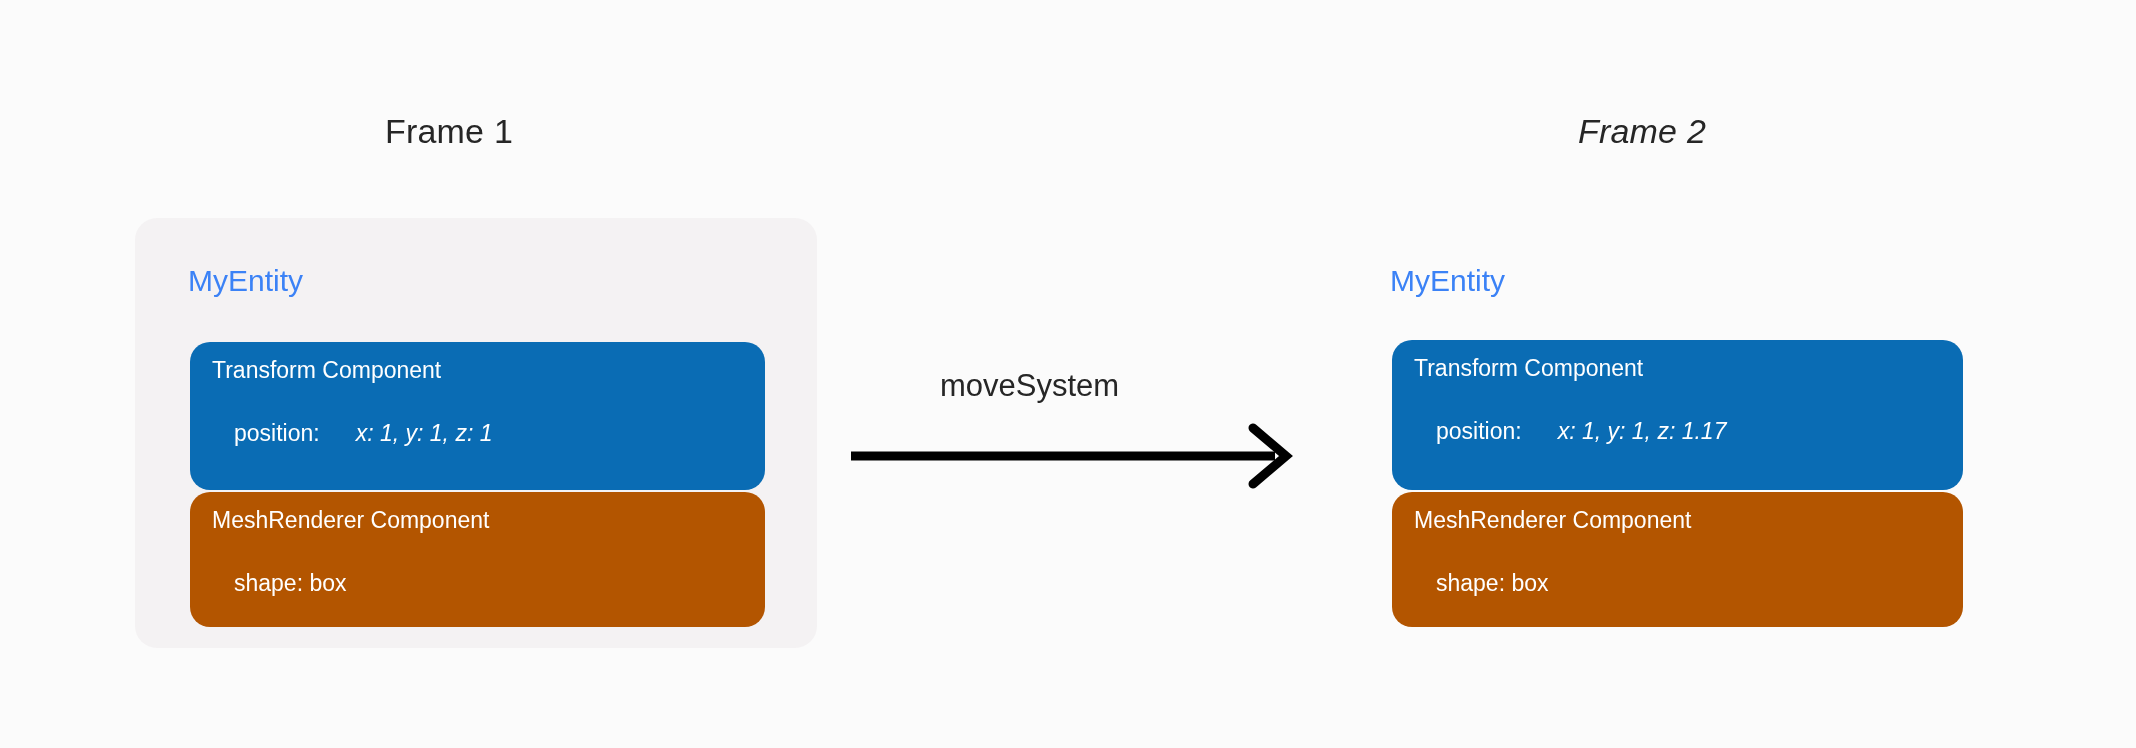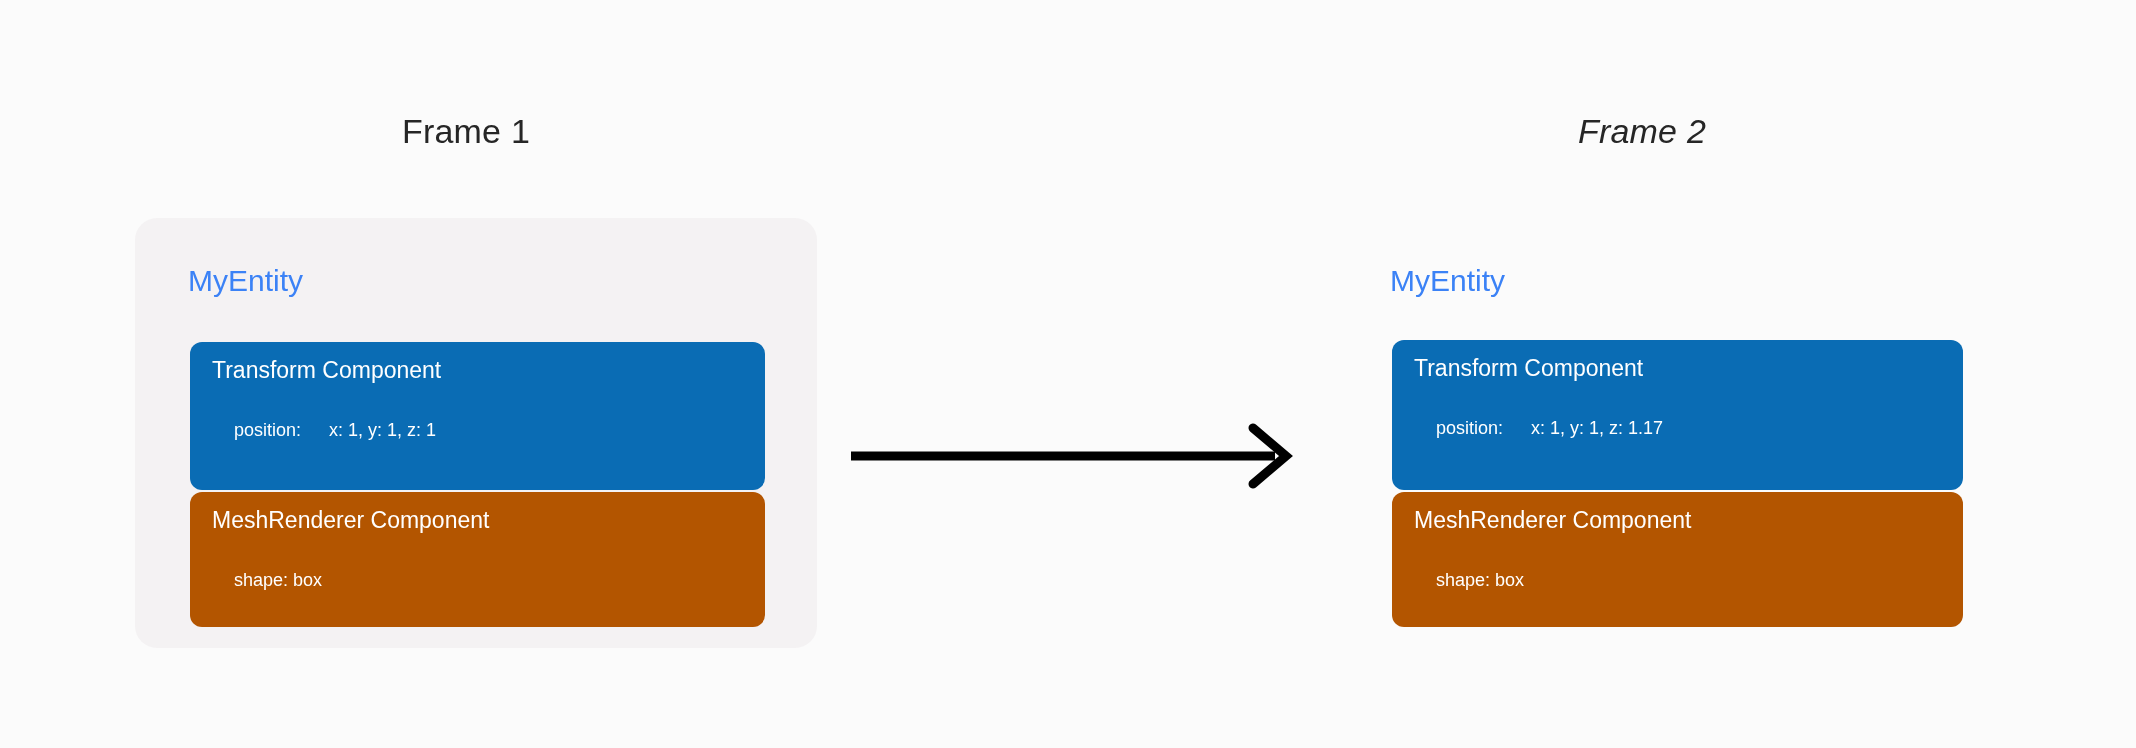--- a/index.html
+++ b/index.html
@@ -23,21 +23,21 @@
 
   
   .frame-caption {
     position: absolute;
     font-size: 34px;
     font-weight: 400;
     color: #262626;
     letter-spacing: 0.2px;
     white-space: nowrap;
   }
-  #caption-frame-1 { left: 402px; top: 112px; text-align: right; }
+  #caption-frame-1 { left: 385px; top: 112px; text-align: right; }
   #caption-frame-2 { left: 1578px; top: 112px; font-style: italic; }
 
   
   .entity-panel {
     position: absolute;
     border-radius: 22px;
   }
   #panel-frame-1 {
     left: 135px;
     top: 218px;
@@ -60,44 +60,44 @@
     font-weight: 400;
     color: #3b82f6;
     white-space: nowrap;
   }
   #entity-name-frame-1 { left: 188px; top: 264px; }
   #entity-name-frame-2 { left: 1390px; top: 264px; }
 
   
   .component-card {
     position: absolute;
-    border-radius: 12px;
+    border-radius: 20px;
     box-sizing: border-box;
     padding: 18px 0 0 16px;
   }
   .component-title {
     position: absolute;
     left: 22px;
     top: 15px;
     font-size: 23px;
     color: #ffffff;
     white-space: nowrap;
   }
   .component-prop {
     position: absolute;
     left: 44px;
-    font-size: 18px;
+    font-size: 23px;
     color: #ffffff;
     white-space: nowrap;
     display: flex;
     align-items: baseline;
     text-align: right;
   }
   .prop-key { display: inline-block; }
-  .prop-val { display: inline-block; margin-left: 28px; }
+  .prop-val { display: inline-block; margin-left: 36px; font-style: italic; }
 
   
   #card-transform-frame-1 {
     left: 190px; top: 342px; width: 575px; height: 148px;
     background: #0a6cb4;
   }
   #card-transform-frame-1 .component-prop { top: 78px; }
 
   #card-meshrenderer-frame-1 {
     left: 190px; top: 492px; width: 575px; height: 135px;
@@ -154,20 +154,21 @@
     </span>
   </div>
 
   <div class="component-card" id="card-meshrenderer-frame-1">
     <span class="component-title">MeshRenderer Component</span>
     <span class="component-prop">
       <span class="prop-key">shape: box</span>
     </span>
   </div>
 
+  <div id="system-label">moveSystem</div>
 
   <svg id="system-arrow" viewBox="0 0 460 72">
     <line x1="6" y1="36" x2="430" y2="36" stroke="#000000" stroke-width="9" stroke-linecap="butt"></line>
     <polyline points="408,8 441,36 408,64" fill="none" stroke="#000000" stroke-width="9" stroke-linecap="round" stroke-linejoin="miter"></polyline>
   </svg>
 
   <div class="frame-caption" id="caption-frame-2">Frame 2</div>
 
   <div class="entity-panel" id="panel-frame-2"></div>
 

